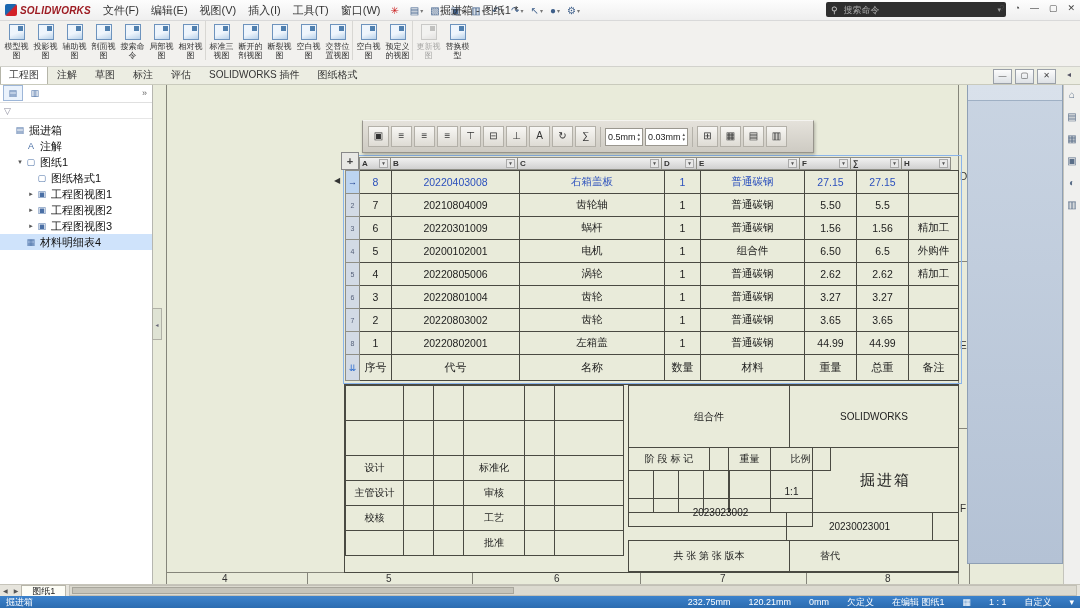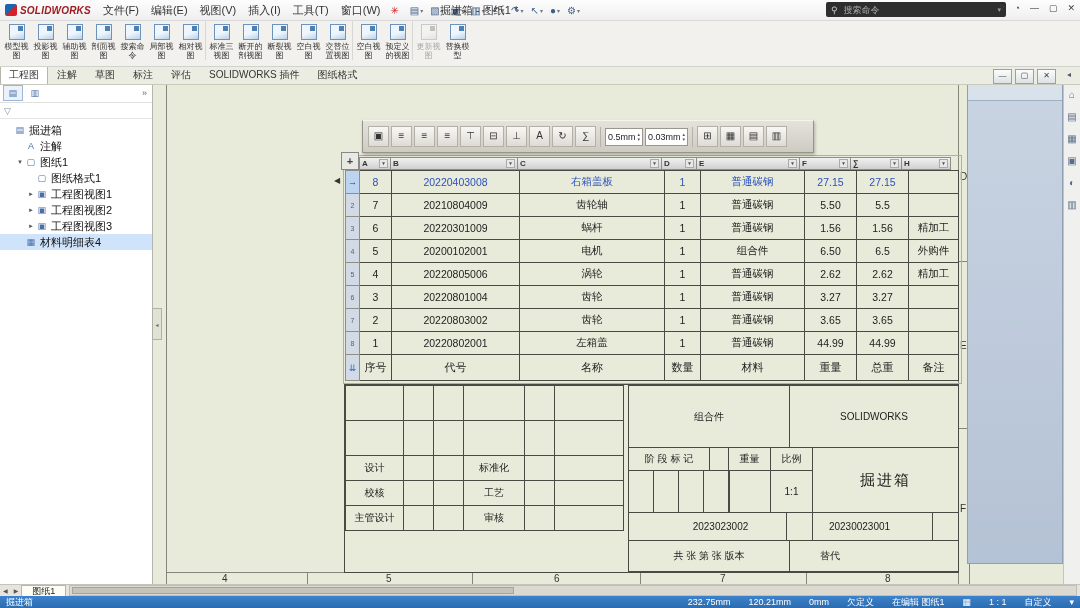--- a/index.html
+++ b/index.html
@@ -685,52 +685,60 @@
         <div class="lrow r-sig">
           <div>设计</div>
           <div></div>
           <div></div>
           <div>标准化</div>
           <div></div>
           <div></div>
         </div>
 
         <div class="lrow r-sig">
+          <div>主管设计</div>
+          <div></div>
+          <div></div>
+          <div>审核</div>
+          <div></div>
+          <div></div>
+        </div>
+
+        <div class="lrow r-sig">
           <div>校核</div>
           <div></div>
           <div></div>
           <div>工艺</div>
           <div></div>
           <div></div>
         </div>
 
         <div class="lrow r-sig">
-          <div>主管设计</div>
-          <div></div>
-          <div></div>
-          <div>审核</div>
+          <div></div>
+          <div></div>
+          <div></div>
+          <div>批准</div>
           <div></div>
           <div></div>
         </div>
-
       </div>
   </div>
   <div class="tc" style="left:283px;top:0;width:162px;height:63px">组合件</div>
   <div class="tc" style="left:444px;top:0;width:170px;height:63px">SOLIDWORKS</div>
   <div class="tc" style="left:283px;top:62px;width:82px;height:24px">阶 段 标 记</div>
   <div class="tc" style="left:383px;top:62px;width:43px;height:24px">重量</div>
-  <div class="tc" style="left:425px;top:62px;width:43px;height:24px">比例</div>
+  <div class="tc" style="left:425px;top:62px;width:61px;height:24px">比例</div>
   <div class="tc big" style="left:467px;top:62px;width:147px;height:66px">掘进箱</div>
   <div class="tc" style="left:283px;top:85px;width:26px;height:43px"></div>
   <div class="tc" style="left:308px;top:85px;width:26px;height:43px"></div>
   <div class="tc" style="left:333px;top:85px;width:26px;height:43px"></div>
   <div class="tc" style="left:358px;top:85px;width:27px;height:43px"></div>
   <div class="tc" style="left:383px;top:85px;width:43px;height:43px"></div>
   <div class="tc" style="left:425px;top:85px;width:43px;height:43px">1:1</div>
-  <div class="tc" style="left:283px;top:127px;width:185px;height:29px">2023023002</div>
+  <div class="tc" style="left:283px;top:113px;width:185px;height:29px">2023023002</div>
   <div class="tc" style="left:441px;top:127px;width:147px;height:29px">20230023001</div>
   <div class="tc" style="left:283px;top:155px;width:162px;height:32px">共  张  第  张  版本</div>
   <div class="tc leftpad" style="left:444px;top:155px;width:170px;height:32px">替代</div>
 </div>
 
 <div id="tpanel">
   <div class="phdr"></div>
 </div>
 <div id="tstrip">
 

